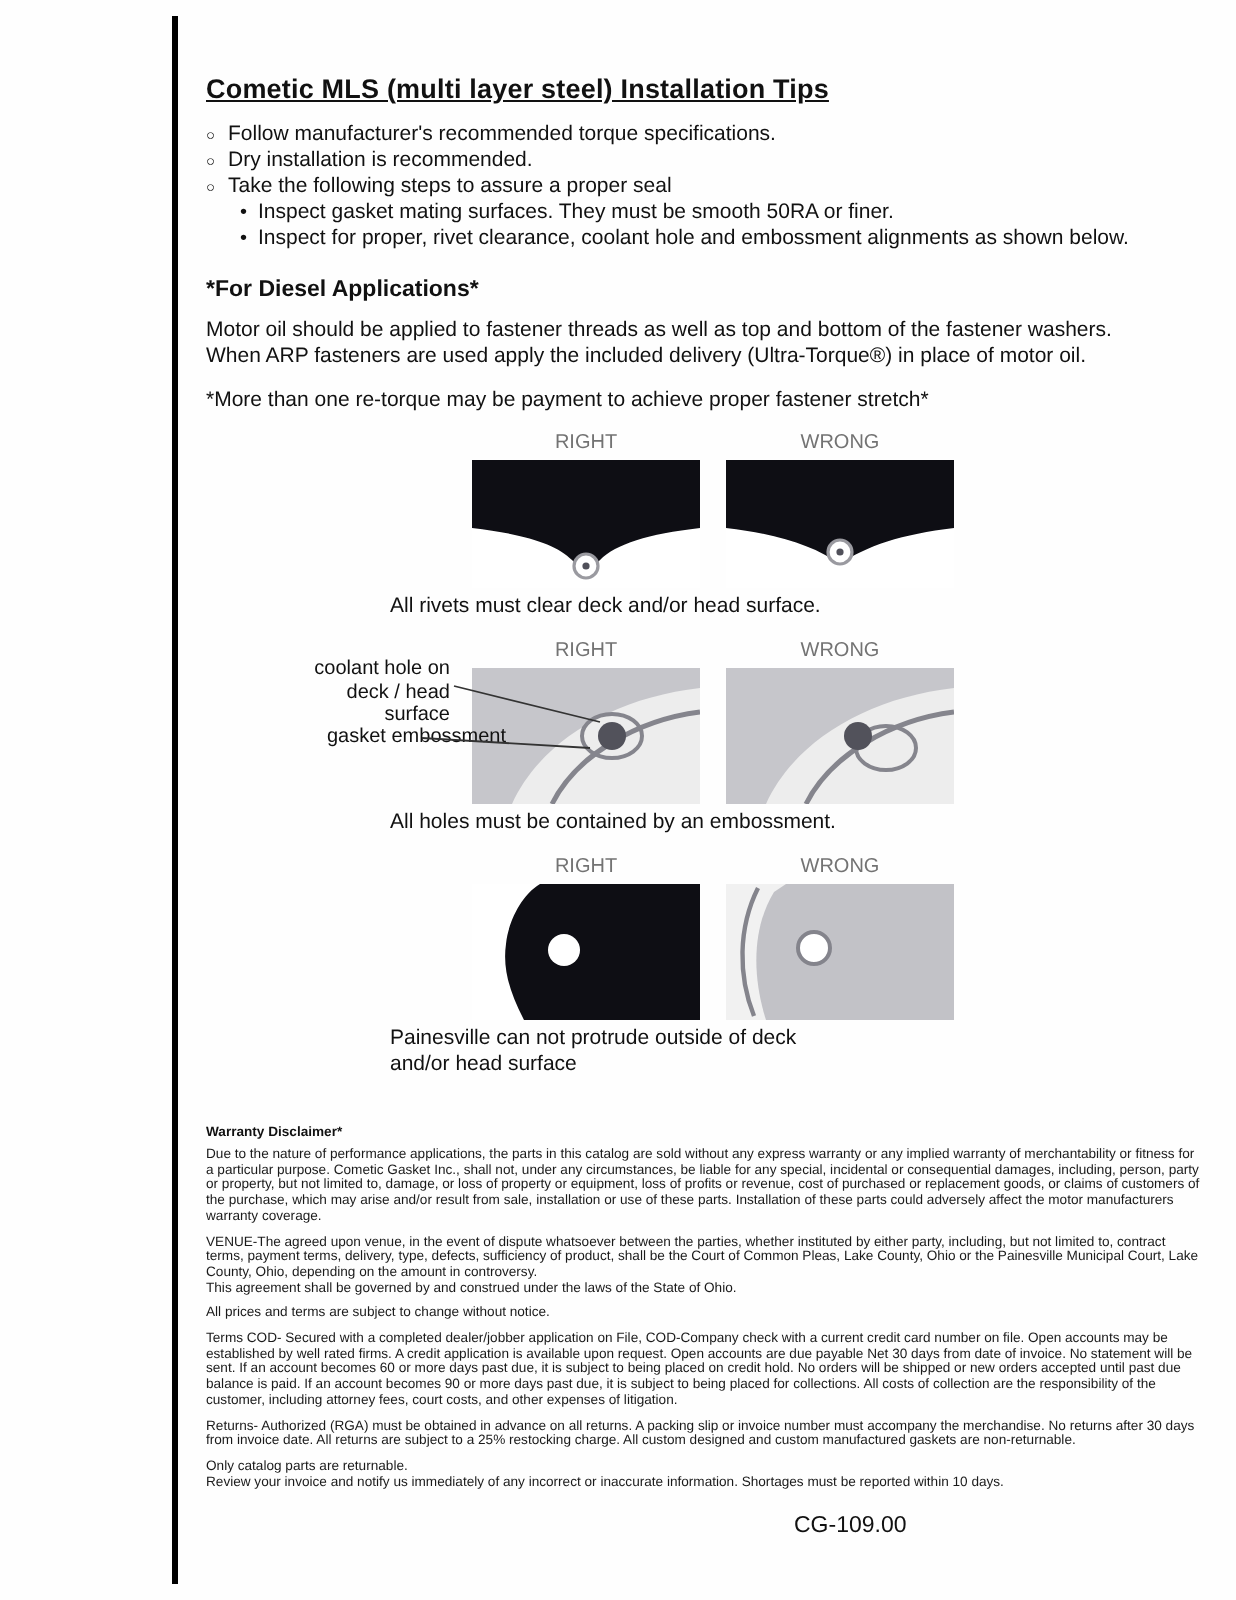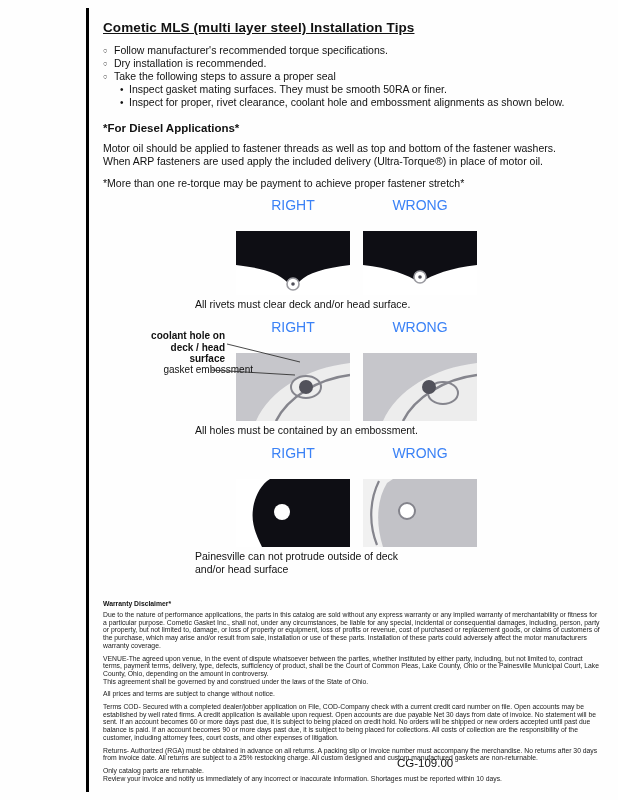--- a/index.html
+++ b/index.html
@@ -2,44 +2,44 @@
 <html><head>
 <meta charset="utf-8">
 <style>
   * { margin:0; padding:0; box-sizing:border-box; }
   html,body { background:#ffffff; }
   .page {
     position:relative; width:618px; height:800px; background:#fefefe;
     font-family:"Liberation Sans", sans-serif; color:#111; overflow:hidden;
   }
   .leftbar { position:absolute; left:86px; top:8px; width:3px; height:784px; background:#000; }
-  .content { position:absolute; left:103px; top:20px; width:497px; }
+  .content { position:absolute; left:103px; top:37px; width:497px; }
 
   .title { font-size:13.5px; font-weight:bold; text-decoration:underline; margin-bottom:9px; letter-spacing:0.1px; }
 
   .bullet { display:flex; font-size:10.5px; line-height:13px; }
   .b1 { width:11px; font-size:7.5px; line-height:13px; flex:0 0 auto; }
   .sub { margin-left:17px; }
   .b2 { width:9px; font-size:10px; line-height:13px; flex:0 0 auto; }
 
   .diesel-heading { font-size:11.5px; font-weight:bold; margin:13px 0 8px; }
   .body { font-size:10.5px; line-height:13px; margin-bottom:9px; max-width:480px; }
   .note { margin-bottom:4px; }
 
   .diagrams { margin-top:8px; }
   .diag-row { display:flex; gap:13px; margin-left:133px; }
   .diag-col { width:114px; }
-  .diag-label { text-align:center; font-size:14px; line-height:14px; margin-bottom:19px; color:#3b82f6; }
+  .diag-label { text-align:center; font-size:10px; line-height:14px; margin-bottom:1px; color:#737373; }
   .panel { display:block; }
   .diag-caption { margin-left:92px; font-size:10.5px; line-height:13px; margin-top:3px; margin-bottom:9px; }
   .preline { white-space:pre-line; }
 
   .row2-wrap { position:relative; }
   .ann { position:absolute; font-size:10px; line-height:11.5px; text-align:right; color:#111; }
-  .ann1 { left:38px; top:10px; width:84px;font-weight:bold; }
+  .ann1 { left:38px; top:10px; width:84px; }
   .ann2 { left:16px; top:44px; width:90px;margin-left:44px; }
   .connector-svg { position:absolute; left:0; top:0; pointer-events:none; }
 
   .legal { margin-top:24px; width:497px; }
   .legal-h { font-size:6.8px; font-weight:bold; margin-bottom:4px; }
   .legal p { font-size:6.8px; line-height:7.7px; margin-bottom:5px; color:#1a1a1a; white-space:pre-line; }
 
   .footer { position:absolute; left:397px; top:757px; font-size:11.5px; color:#111; }
 </style>
 </head>

